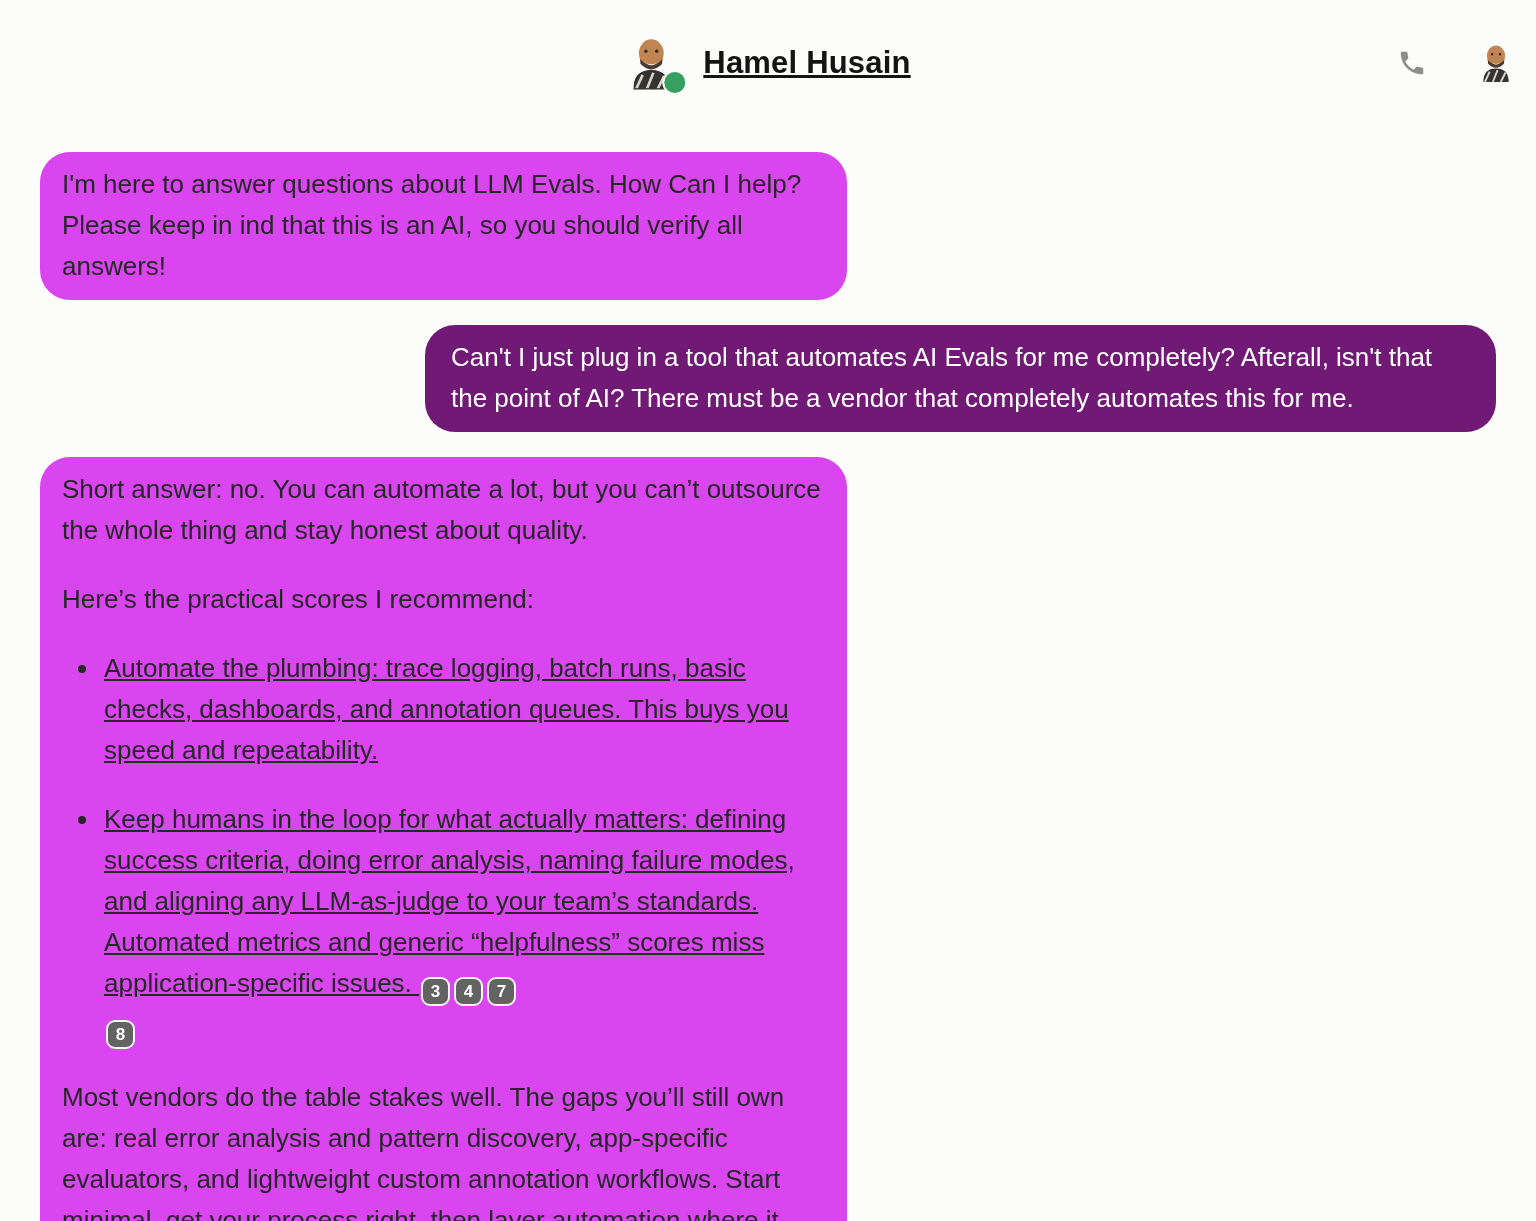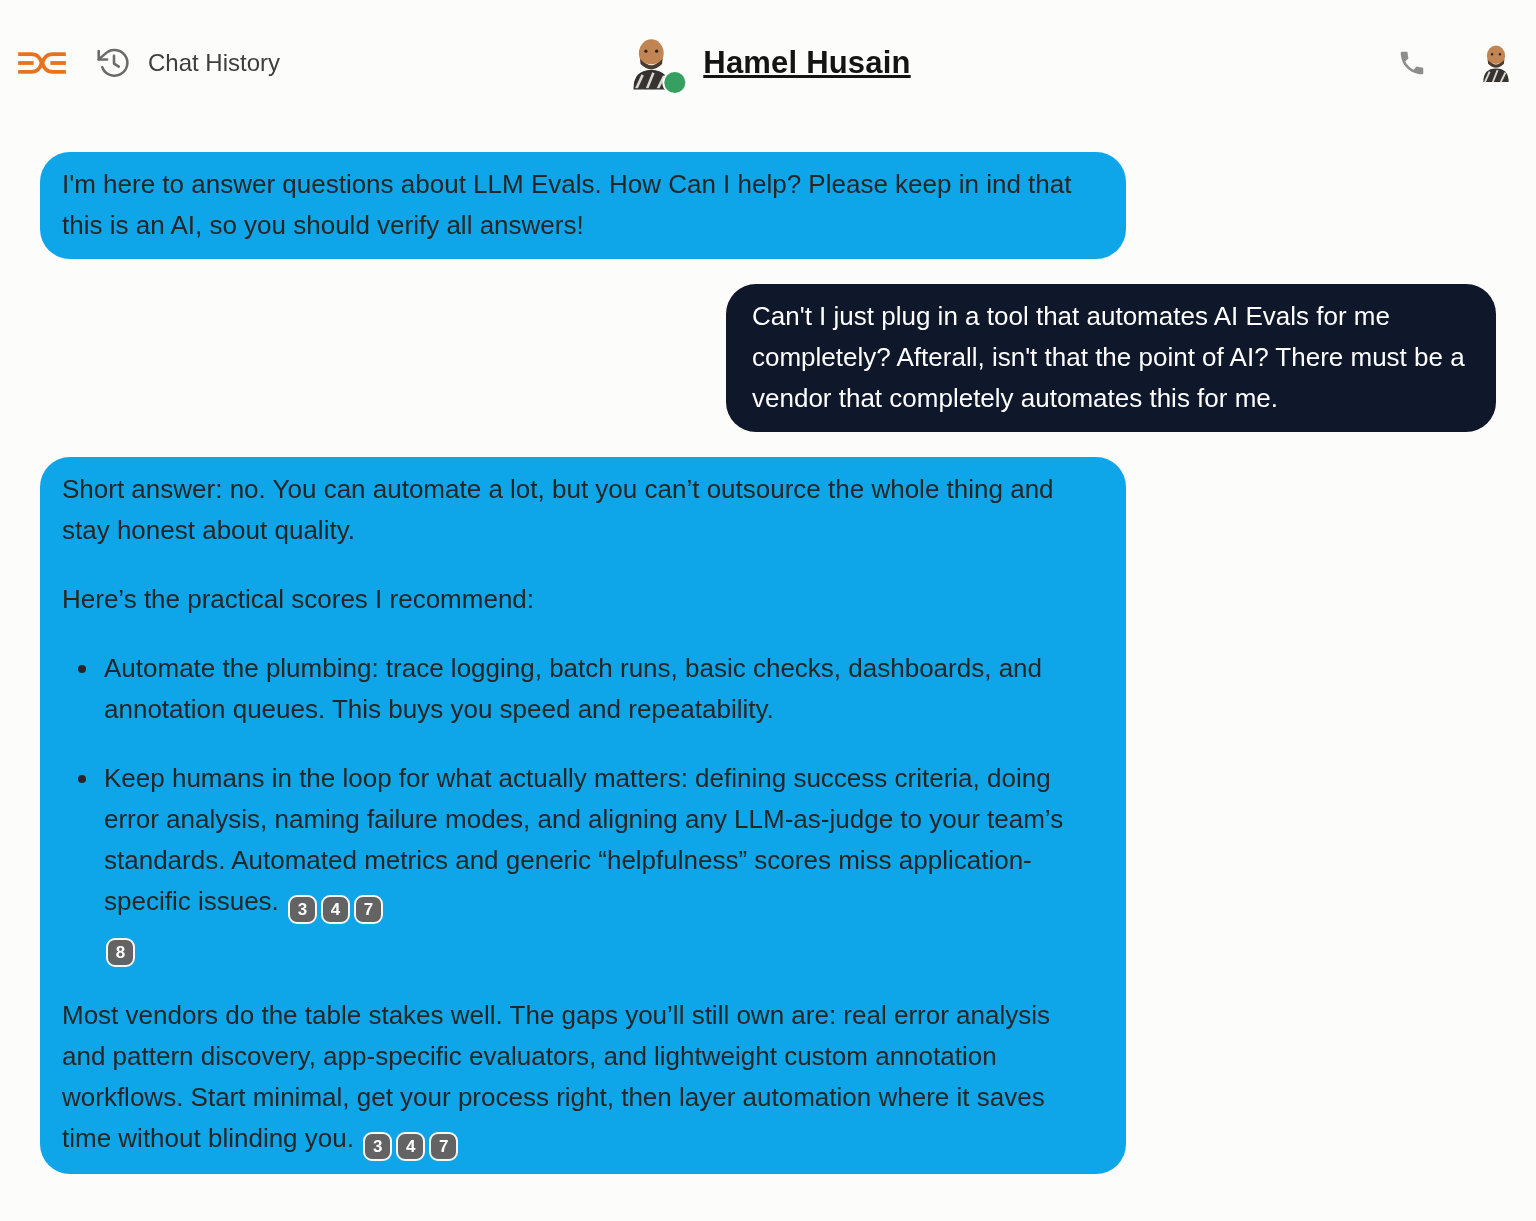--- a/index.html
+++ b/index.html
@@ -46,67 +46,45 @@
   .messages {
     padding:26px 40px 0;
     display:flex; flex-direction:column; gap:25px;
   }
   .bubble {
     border-radius:30px;
     padding:12px 26px 13px;
     font-size:26px;
     line-height:41px;
   }
-  .bubble.assistant { background:#0ea5e9; width:1086px; color:#262626;padding-left:22px; }
-  .bubble.user { background:#0f172a; width:770px; margin-left:auto; color:#ffffff; }
+  .bubble.assistant { background:#d946ef; width:807px; color:#262626;padding-left:22px; }
+  .bubble.user { background:#701a75; width:1071px; margin-left:auto; color:#ffffff; }
   .bubble p { margin:0 0 28px; }
   .bubble p:last-child { margin-bottom:0; }
   .bubble ul { list-style:none; margin:0; padding:0; }
-  .bubble li { position:relative; padding-left:42px; margin-bottom:28px; }
+  .bubble li { position:relative; padding-left:42px; margin-bottom:28px;text-decoration:underline; }
   .bubble li::before {
     content:""; position:absolute; left:16px; top:17px;
     width:8px; height:8px; border-radius:50%; background:#262626;
   }
   .chip {
     display:inline-flex; align-items:center; justify-content:center;
     width:29px; height:29px; border-radius:9px;
     background:#636363; color:#ffffff;
     border:2px solid #f6f5f2;
     font-size:17px; font-weight:700; line-height:1;
     margin:0 2px; vertical-align:-5px; cursor:pointer;
   }
 </style>
 </head>
 <body>
 
 <div class="page">
 
   <header>
-    <div class="h-left">
-      <div class="logo">
-        <svg width="48" height="32" viewBox="0 0 70 40" fill="none" stroke="#e8731f" stroke-width="5.6" stroke-linecap="square">
-          <path d="M3 7 H19 C29 7 32 13 35 20"></path>
-          <path d="M3 33 H19 C29 33 32 27 35 20"></path>
-          <path d="M3 20 H20"></path>
-          <path d="M67 7 H51 C41 7 38 13 35 20"></path>
-          <path d="M67 33 H51 C41 33 38 27 35 20"></path>
-          <path d="M67 20 H50"></path>
-        </svg>
-      </div>
-      <button class="history-btn">
-        <span style="line-height:0">
-          <svg width="36" height="36" viewBox="0 0 24 24" fill="none" stroke="#6b6b6b" stroke-width="1.7" stroke-linecap="round" stroke-linejoin="round">
-            <polyline points="1.8 4 1.8 9.6 7.4 9.6"></polyline>
-            <path d="M4.2 14.8 a8.6 8.6 0 1 0 1.9 -8.9 L1.8 9.6"></path>
-            <polyline points="12 7.2 12 12.4 15.2 14.4"></polyline>
-          </svg>
-        </span>
-        <span>Chat History</span>
-      </button>
-    </div>
 
     <div class="h-center">
       <span class="avatar">
         <svg width="52" height="56" viewBox="0 0 48 52">
           <path d="M8 50 Q8 33 24 33 Q40 33 40 50 Z" fill="#35322f"></path>
           <path d="M10 50 L16 37 M20 50 L26 35 M30 50 L36 38" stroke="#d8d5d0" stroke-width="2.4"></path>
           <path d="M8 50 Q8 33 24 33 Q40 33 40 50 Z" fill="none" stroke="#2a2724" stroke-width="1"></path>
           <ellipse cx="24" cy="17" rx="11.5" ry="13" fill="#c08552"></ellipse>
           <path d="M13.5 22 Q24 34 34.5 22 L34 27 Q29 32 24 32 Q19 32 14 27 Z" fill="#4a3a30"></path>
           <path d="M18.5 25.5 Q24 29 29.5 25.5 Q24 30.5 18.5 25.5 Z" fill="#f3efe9"></path>

